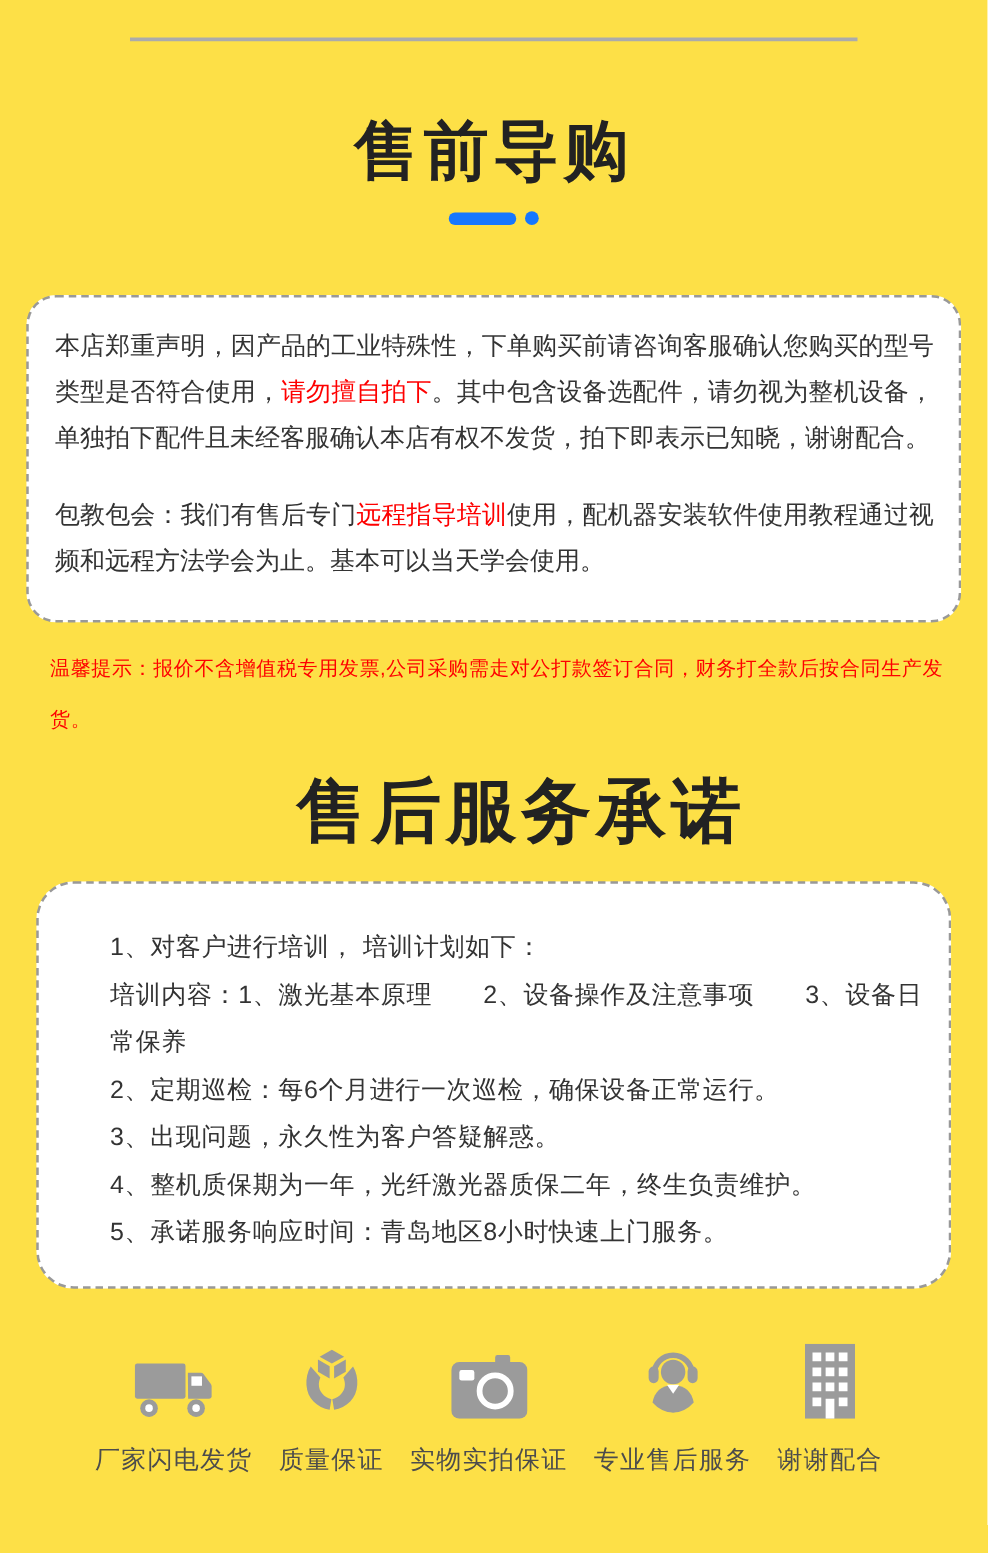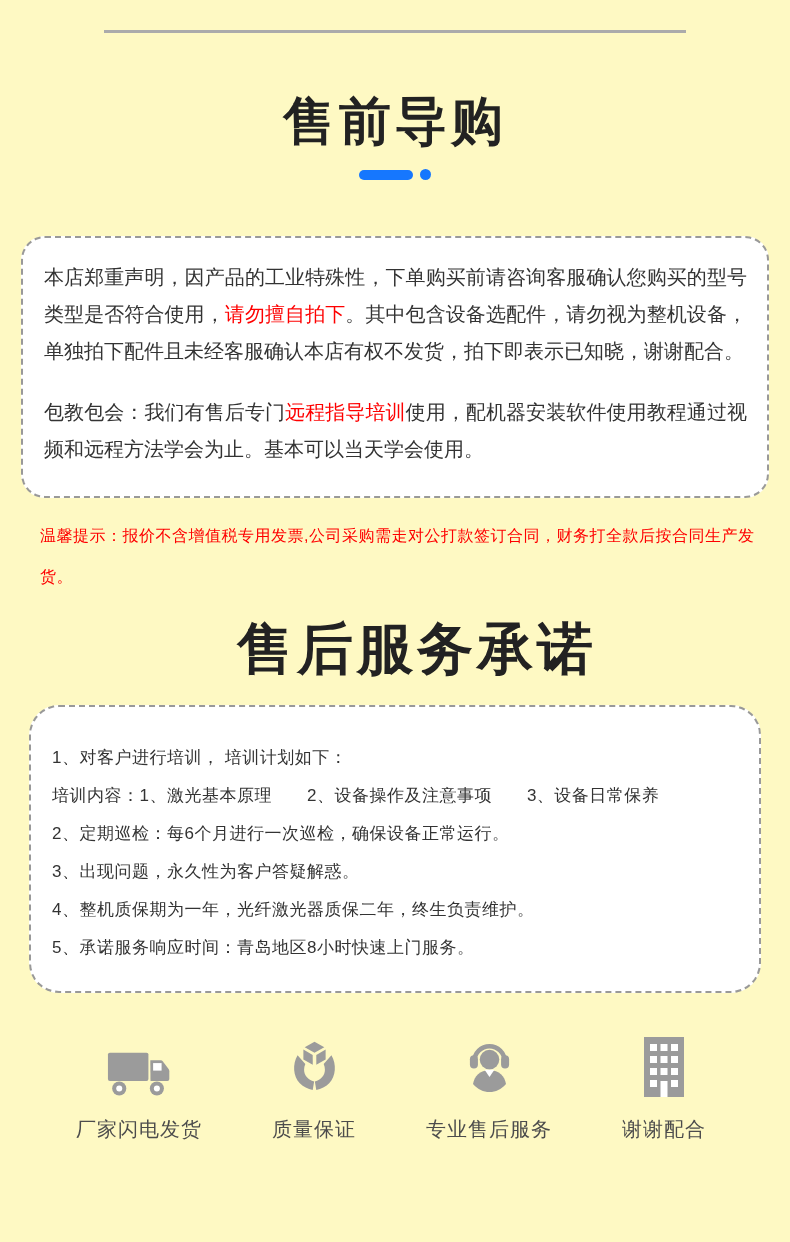--- a/index.html
+++ b/index.html
@@ -1,17 +1,17 @@
 <!DOCTYPE html>
 <html><head>
 <meta charset="utf-8">
 <style>
   html,body{margin:0;padding:0;background:#ffffff;}
   body{font-family:"Liberation Sans","DejaVu Sans",sans-serif;}
-  .page{position:relative;width:790px;height:1242px;background:#fef9c3;overflow:hidden;}
+  .page{position:relative;width:790px;height:1242px;background:#fde047;overflow:hidden;}
 
   .top-divider{width:582px;height:3px;background:#ababab;margin:30px auto 0;}
 
   .sec-title{margin:58px 0 0;text-align:center;font-size:52px;line-height:60px;
     font-weight:900;color:#222222;letter-spacing:4px;}
   .sec-title.aftersale{font-size:56px;margin-top:22px;margin-left:44px;}
 
   .title-underline{display:flex;align-items:center;justify-content:center;margin-top:18px;height:11px;}
   .underline-bar{width:54px;height:10px;border-radius:5px;background:#1677fe;}
   .underline-dot{width:11px;height:11px;border-radius:50%;background:#1677fe;margin-left:7px;}
@@ -20,21 +20,21 @@
   .notice-box{width:748px;border-radius:24px;margin-top:56px;padding:21px 20px 28px 21px;}
   .notice-box p{margin:0;font-size:20px;line-height:37px;color:#333333;text-align:justify;}
   .notice-box p + p{margin-top:24px;}
   .hl{color:#fe0000;}
 
   .warning{margin:17px 20px 0 40px;width:730px;box-sizing:border-box;
     font-size:16px;line-height:41px;color:#fe0000;letter-spacing:0.5px;}
 
   .promise-box{width:732px;border-radius:30px;margin-top:26px;padding:32px 20px 24px 21px;}
   .promise-list{list-style:none;margin:0;padding:0;}
-  .promise-list li{font-size:17px;line-height:38px;color:#333333;letter-spacing:0.5px;}
+  .promise-list li{font-size:20px;line-height:38px;color:#333333;letter-spacing:0.5px;margin-left:36px;}
 
   .features{display:flex;justify-content:space-between;margin:42px 84px 0 76px;}
   .feature{display:flex;flex-direction:column;align-items:center;justify-content:center;}
   .icon-wrap{height:62px;display:flex;align-items:flex-end;justify-content:center;}
   .icon-wrap svg{display:block;}
   .icon-wrap svg .g{fill:#9b9b9b;}
   .feature-label{margin-top:19px;font-size:20px;color:#4c4c4c;letter-spacing:1px;white-space:nowrap;}
 </style>
 </head>
 <body>
@@ -96,20 +96,31 @@
           <path class="g" d="M32 2 l11 6.2 -11 6.2 -11 -6.2 z"></path>
           <path class="g" d="M19.5 10.8 v11 l10.5 6 v-11 z"></path>
           <path class="g" d="M44.5 10.8 v11 l-10.5 6 v-11 z"></path>
           <path class="g" d="M13 17 c-6 10 -5 24 2.5 31.5 c4 4 9 6.5 14.5 7.5 l1.6 -9.5 c-7 -2 -11.3 -7 -11.3 -13.2 c0 -2.2 .5 -4.3 1.4 -6.3 z"></path>
           <path class="g" d="M51 17 c6 10 5 24 -2.5 31.5 c-4 4 -9 6.5 -14.5 7.5 l-1.6 -9.5 c7 -2 11.3 -7 11.3 -13.2 c0 -2.2 -.5 -4.3 -1.4 -6.3 z"></path>
         </svg>
       </span>
       <span class="feature-label">质量保证</span>
     </div>
 
+    <div class="feature">
+      <span class="icon-wrap">
+        <svg viewBox="0 0 66 55" width="61" height="51">
+          <rect class="g" x="38" y="0" width="13" height="8" rx="2"></rect>
+          <rect class="g" x="0" y="6" width="66" height="49" rx="7"></rect>
+          <rect x="7" y="13" width="13" height="9" rx="2" fill="#ffffff"></rect>
+          <circle cx="38" cy="31" r="13.5" fill="none" stroke="#ffffff" stroke-width="5"></circle>
+        </svg>
+      </span>
+      <span class="feature-label">实物实拍保证</span>
+    </div>
 
     <div class="feature">
       <span class="icon-wrap">
         <svg viewBox="0 0 64 64" width="57" height="57">
           <path d="M15 24 a17 17 0 0 1 34 0" fill="none" stroke="#9b9b9b" stroke-width="5"></path>
           <circle class="g" cx="32" cy="22" r="11"></circle>
           <rect class="g" x="10" y="17" width="9" height="15" rx="4.5"></rect>
           <rect class="g" x="45" y="17" width="9" height="15" rx="4.5"></rect>
           <path class="g" d="M32 34 c-11 0 -17 6.5 -18.5 15.5 c5.5 6 11.5 9 18.5 9 s13 -3 18.5 -9 C49 40.5 43 34 32 34 z"></path>
           <path d="M26.5 33.5 l5.5 8 5.5 -8 z" fill="#ffffff"></path>

